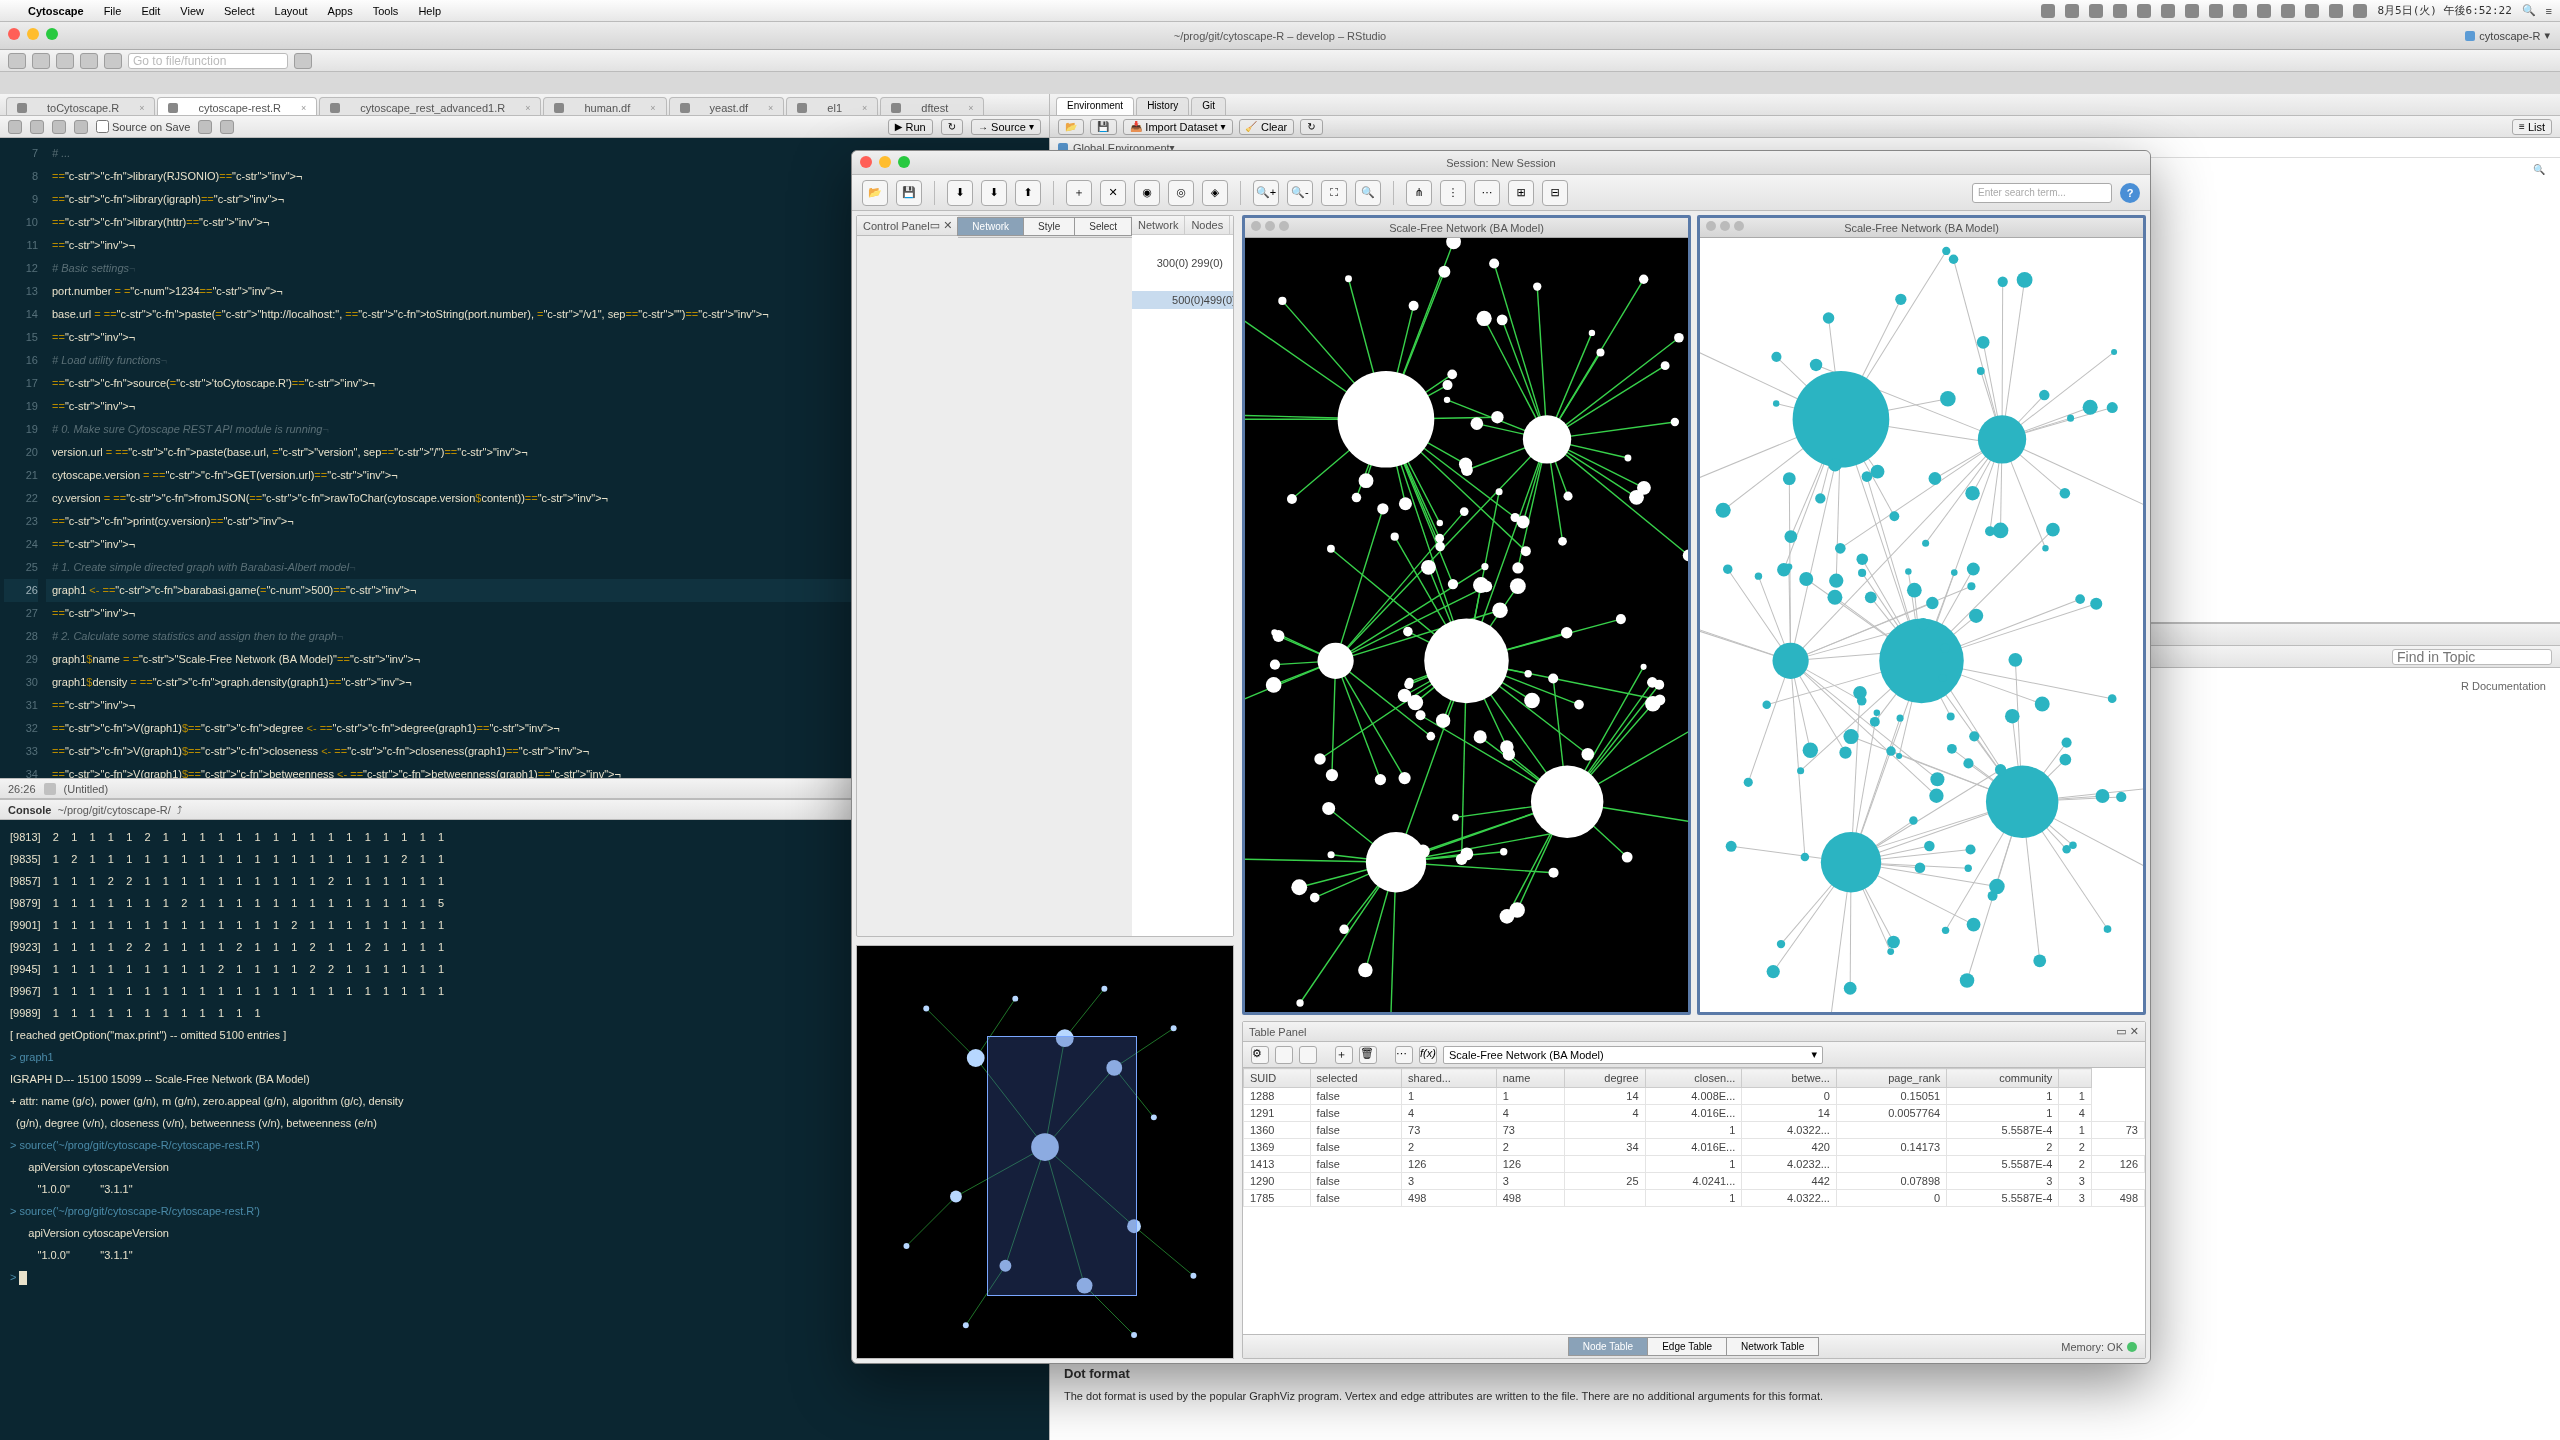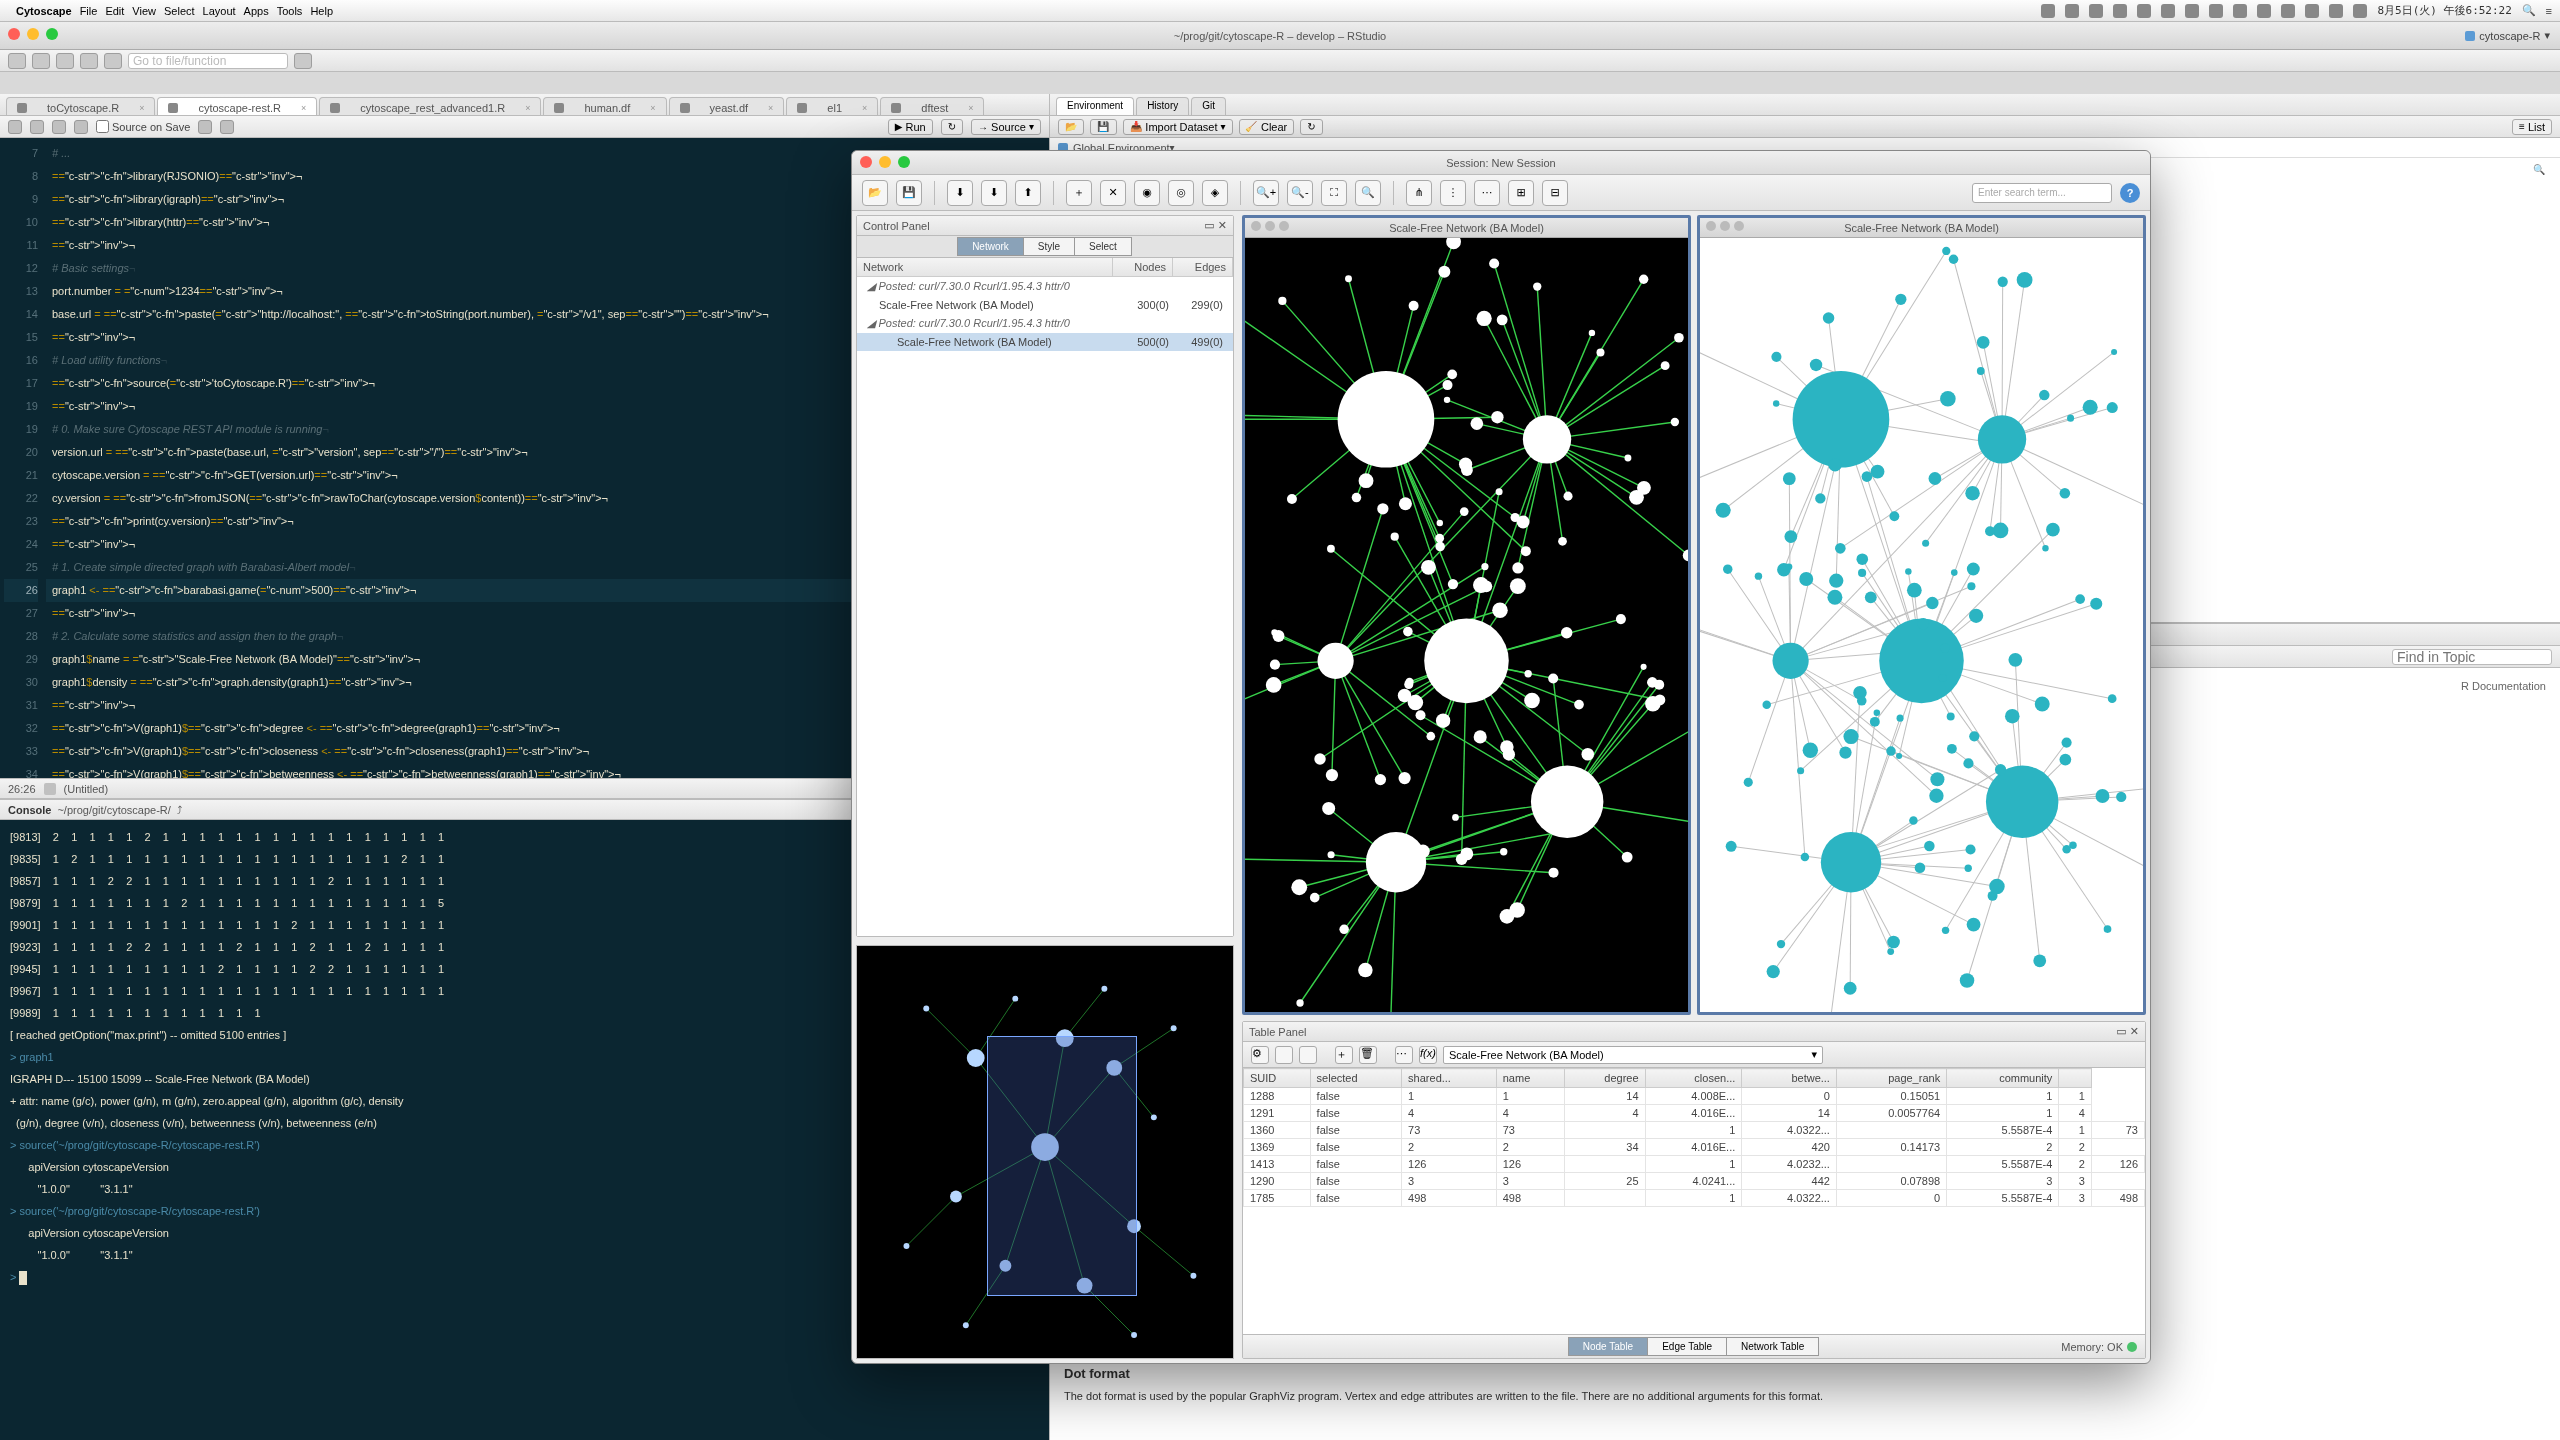--- a/index.html
+++ b/index.html
@@ -1,20 +1,20 @@
 <!DOCTYPE html>
 <html><head>
 <meta charset="utf-8">
 <style>
 * { margin:0; padding:0; box-sizing:border-box; font-family:"Lucida Grande","Helvetica Neue",Arial,sans-serif; font-size:11px; }
 html,body { width:2560px; height:1440px; background:#d5d5d5; overflow:hidden; }
 
 
 .mac-menubar { position:absolute; top:0; left:0; right:0; height:22px; background:linear-gradient(#fdfdfd,#e7e7e7); border-bottom:1px solid #bbb; display:flex; align-items:center; padding:0 8px; justify-content:space-between; }
-.mac-menubar .left { display:flex; align-items:flex-start; gap:8px; }
+.mac-menubar .left { display:flex; align-items:flex-start; gap:20px; }
 .mac-menubar .left .app { font-weight:bold; }
 .mac-menubar .right { display:flex; align-items:center; gap:10px; color:#333; }
 .mac-menubar .right .clock { font-family:Menlo,monospace; }
 .tray-ico { display:inline-block; width:14px; height:14px; background:#888; border-radius:3px; }
 
 
 .rstudio { position:absolute; top:22px; left:0; right:0; height:1418px; background:#d9d9d9; }
 
 
 .rs-title { height:28px; background:linear-gradient(#ededed,#d6d6d6); border-bottom:1px solid #aaa; display:flex; align-items:center; justify-content:center; position:relative; }
@@ -98,21 +98,21 @@
 .cyto-toolbar .tb{width:26px;height:26px;border:1px solid #aaa;border-radius:4px;background:#f6f6f6;display:flex;align-items:center;justify-content:center;}
 .cyto-toolbar .sep{width:1px;height:24px;background:#bbb;margin:0 4px;}
 .cyto-toolbar .spacer{flex:1;}
 .cyto-toolbar .search{width:140px;height:20px;border:1px solid #aaa;border-radius:3px;background:#fff;font-size:10px;color:#aaa;padding:0 5px;display:flex;align-items:center;}
 .cyto-toolbar .help{width:20px;height:20px;border-radius:50%;background:#4a8fd6;color:#fff;display:flex;align-items:center;justify-content:center;font-weight:bold;}
 
 .cyto-body{position:absolute;top:60px;left:0;right:0;bottom:0;}
 .cyto-left{position:absolute;top:0;left:0;width:386px;bottom:0;display:flex;flex-direction:column;}
 .cyto-right{position:absolute;top:0;left:386px;right:0;bottom:0;}
 
-.ctrl-panel{background:#ededed;border:1px solid #bbb;margin:4px;border-radius:2px;display:flex;flex-direction:column;flex:1;}
+.ctrl-panel{background:#ededed;border:1px solid #bbb;margin:4px;border-radius:2px;display:flex;flex-direction:row;flex:1;}
 .ctrl-hdr{height:20px;background:linear-gradient(#f3f3f3,#e3e3e3);border-bottom:1px solid #bbb;display:flex;align-items:center;justify-content:space-between;padding:0 6px;font-size:10px;color:#555;}
 .ctrl-tabs{height:22px;background:#e3e3e3;border-bottom:1px solid #bbb;display:flex;align-items:center;justify-content:center;gap:0;}
 .ctrl-tab{padding:3px 14px;border:1px solid #999;background:#f4f4f4;font-size:10px;color:#333;margin-left:-1px;}
 .ctrl-tab.active{background:#8aa2b8;color:#fff;}
 .net-list{flex:1;background:#fff;overflow:hidden;}
 .net-list-hdr{display:flex;background:linear-gradient(#f4f4f4,#e5e5e5);border-bottom:1px solid #ccc;font-size:10px;color:#555;}
 .net-list-hdr div{padding:3px 6px;border-right:1px solid #ccc;}
 .nh-network{flex:1;} .nh-nodes{width:60px;text-align:right;} .nh-edges{width:60px;text-align:right;}
 .net-row{display:flex;font-size:10px;padding:3px 10px;color:#444;align-items:center;}
 .net-row.lvl1{font-style:italic;color:#666;}

